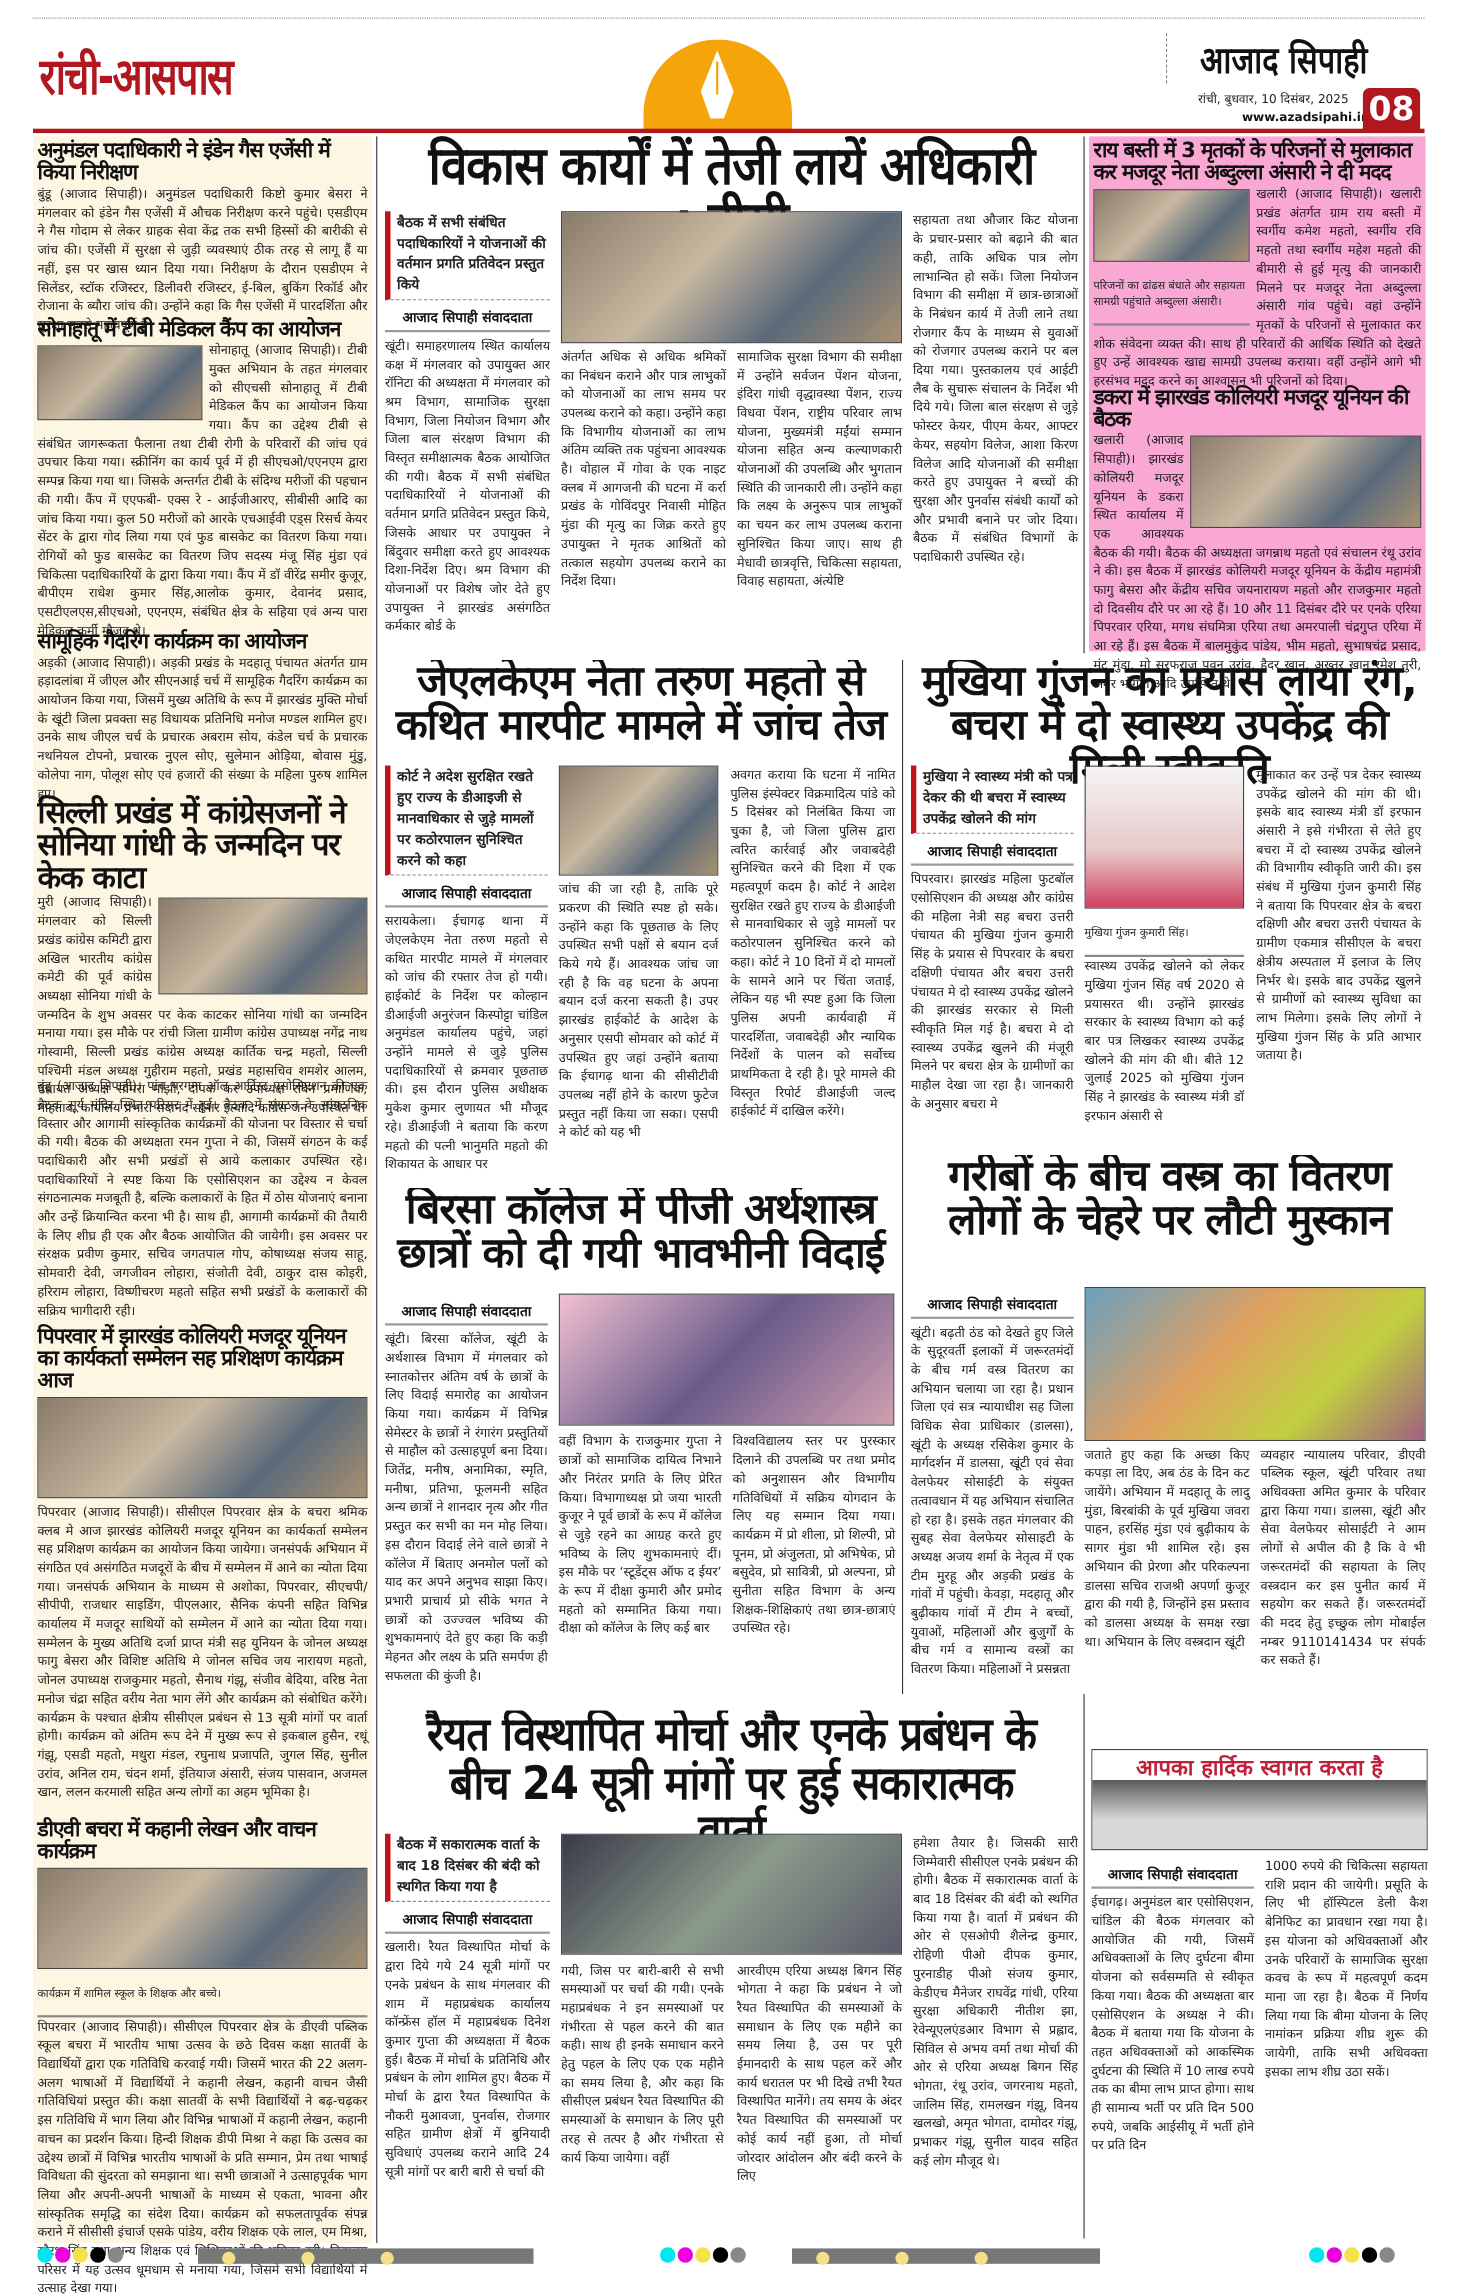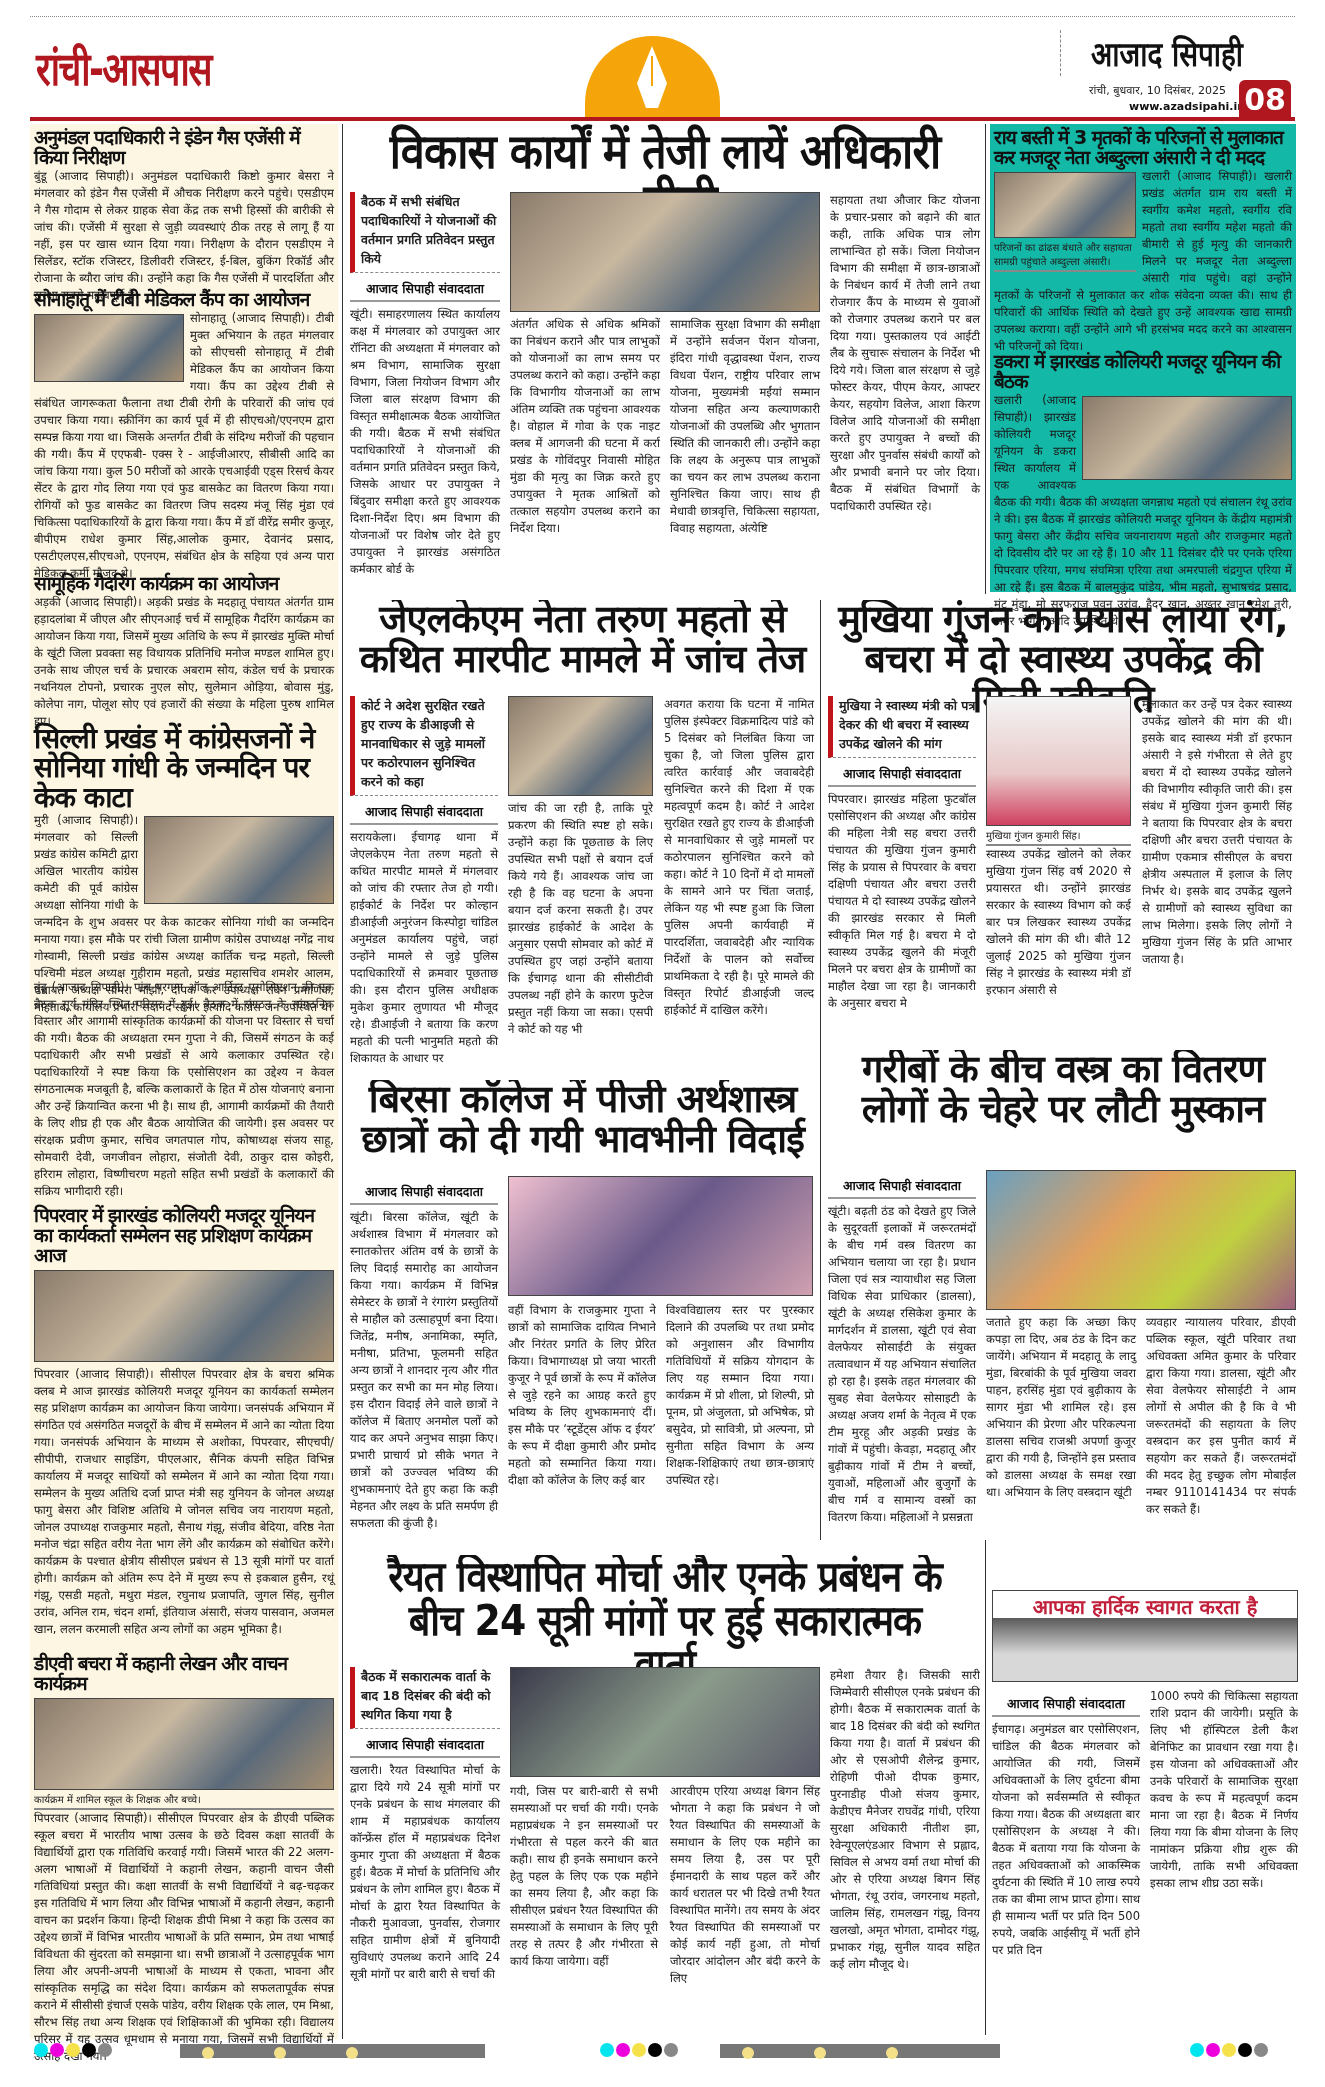--- a/index.html
+++ b/index.html
@@ -11,30 +11,30 @@
 .logo .arch{position:absolute;left:10px;top:0;width:135px;height:160px;border-radius:68px 68px 0 0;background:#f5a50a}
 .logo .nib{position:absolute;left:62px;top:10px;width:30px;height:62px;background:#fff;clip-path:polygon(50% 0,100% 60%,70% 100%,30% 100%,0 60%)}
 .logo .nib:after{content:"";position:absolute;left:14px;top:10px;width:2px;height:30px;background:#f5a50a}
 .brand{position:absolute;left:1060px;top:30px;width:240px;border-left:1px dashed #888;padding-left:30px}
 .brand .name{font-weight:bold;font-size:34px;color:#111;transform:scaleX(.82);transform-origin:left top;white-space:nowrap}
 .brand .date{position:absolute;left:28px;top:52px;font-size:11px;color:#222;white-space:nowrap}
 .brand .web{position:absolute;left:68px;top:70px;font-size:11px;font-weight:bold;white-space:nowrap}
 .brand .page{position:absolute;left:178px;top:50px;width:52px;height:38px;background:#b0171f;color:#fff;font-weight:bold;font-size:30px;text-align:center;line-height:40px;border-radius:6px 6px 0 0}
 .redrule{position:absolute;left:30px;right:30px;top:117px;height:4px;background:#b0171f}
 .col-left{position:absolute;left:30px;top:124px;width:308px;height:1915px;background:#fdf6e3}
-.col-right-top{position:absolute;left:990px;top:124px;width:306px;height:468px;background:#14b8a6}
+.col-right-top{position:absolute;left:990px;top:124px;width:306px;height:468px;background:#f9a8d4}
 .vline{position:absolute;width:1px;background:#333}
 .hd{font-weight:bold;color:#111;line-height:1.05;letter-spacing:-1px}
 .hd-s{font-size:19px}
 .hd-m{font-size:28px}
 .hd-xl{font-size:46px;text-align:center;letter-spacing:-1px;transform:scaleX(.9)}
 .hd-l{font-size:38px;text-align:center}
 .body{font-size:11.5px;line-height:17px;text-align:justify;color:#1a1a1a}
 .photo{background:linear-gradient(135deg,#8a7a6a,#c8b8a0 40%,#5a6a7a 70%,#a89070);border:1px solid #444}
-.caption{font-size:10px;color:#222;padding:2px 0;border-bottom:2px solid #888}
+.caption{font-size:10px;color:#222;padding:14px 0;border-bottom:2px solid #888}
 .deck{border-left:5px solid #c0141a;padding-left:6px;font-size:12.5px;line-height:19px;font-weight:bold;color:#222;border-bottom:1px dashed #888;padding-bottom:4px}
 .byline{font-size:12.5px;font-weight:bold;text-align:center;border-bottom:2px solid #999;padding:3px 0;margin:4px 0}
 .footer{position:absolute;top:2040px;left:30px;right:30px;height:22px}
 .dot{display:inline-block;width:14px;height:14px;border-radius:50%;margin-right:2px}
 .bar{position:absolute;top:4px;height:14px;background:#777}
 .bar span{display:inline-block;width:12px;height:12px;border-radius:50%;background:#f5e08a;margin:1px 0 0 22px}
 </style>
 </head>
 <body>
 

